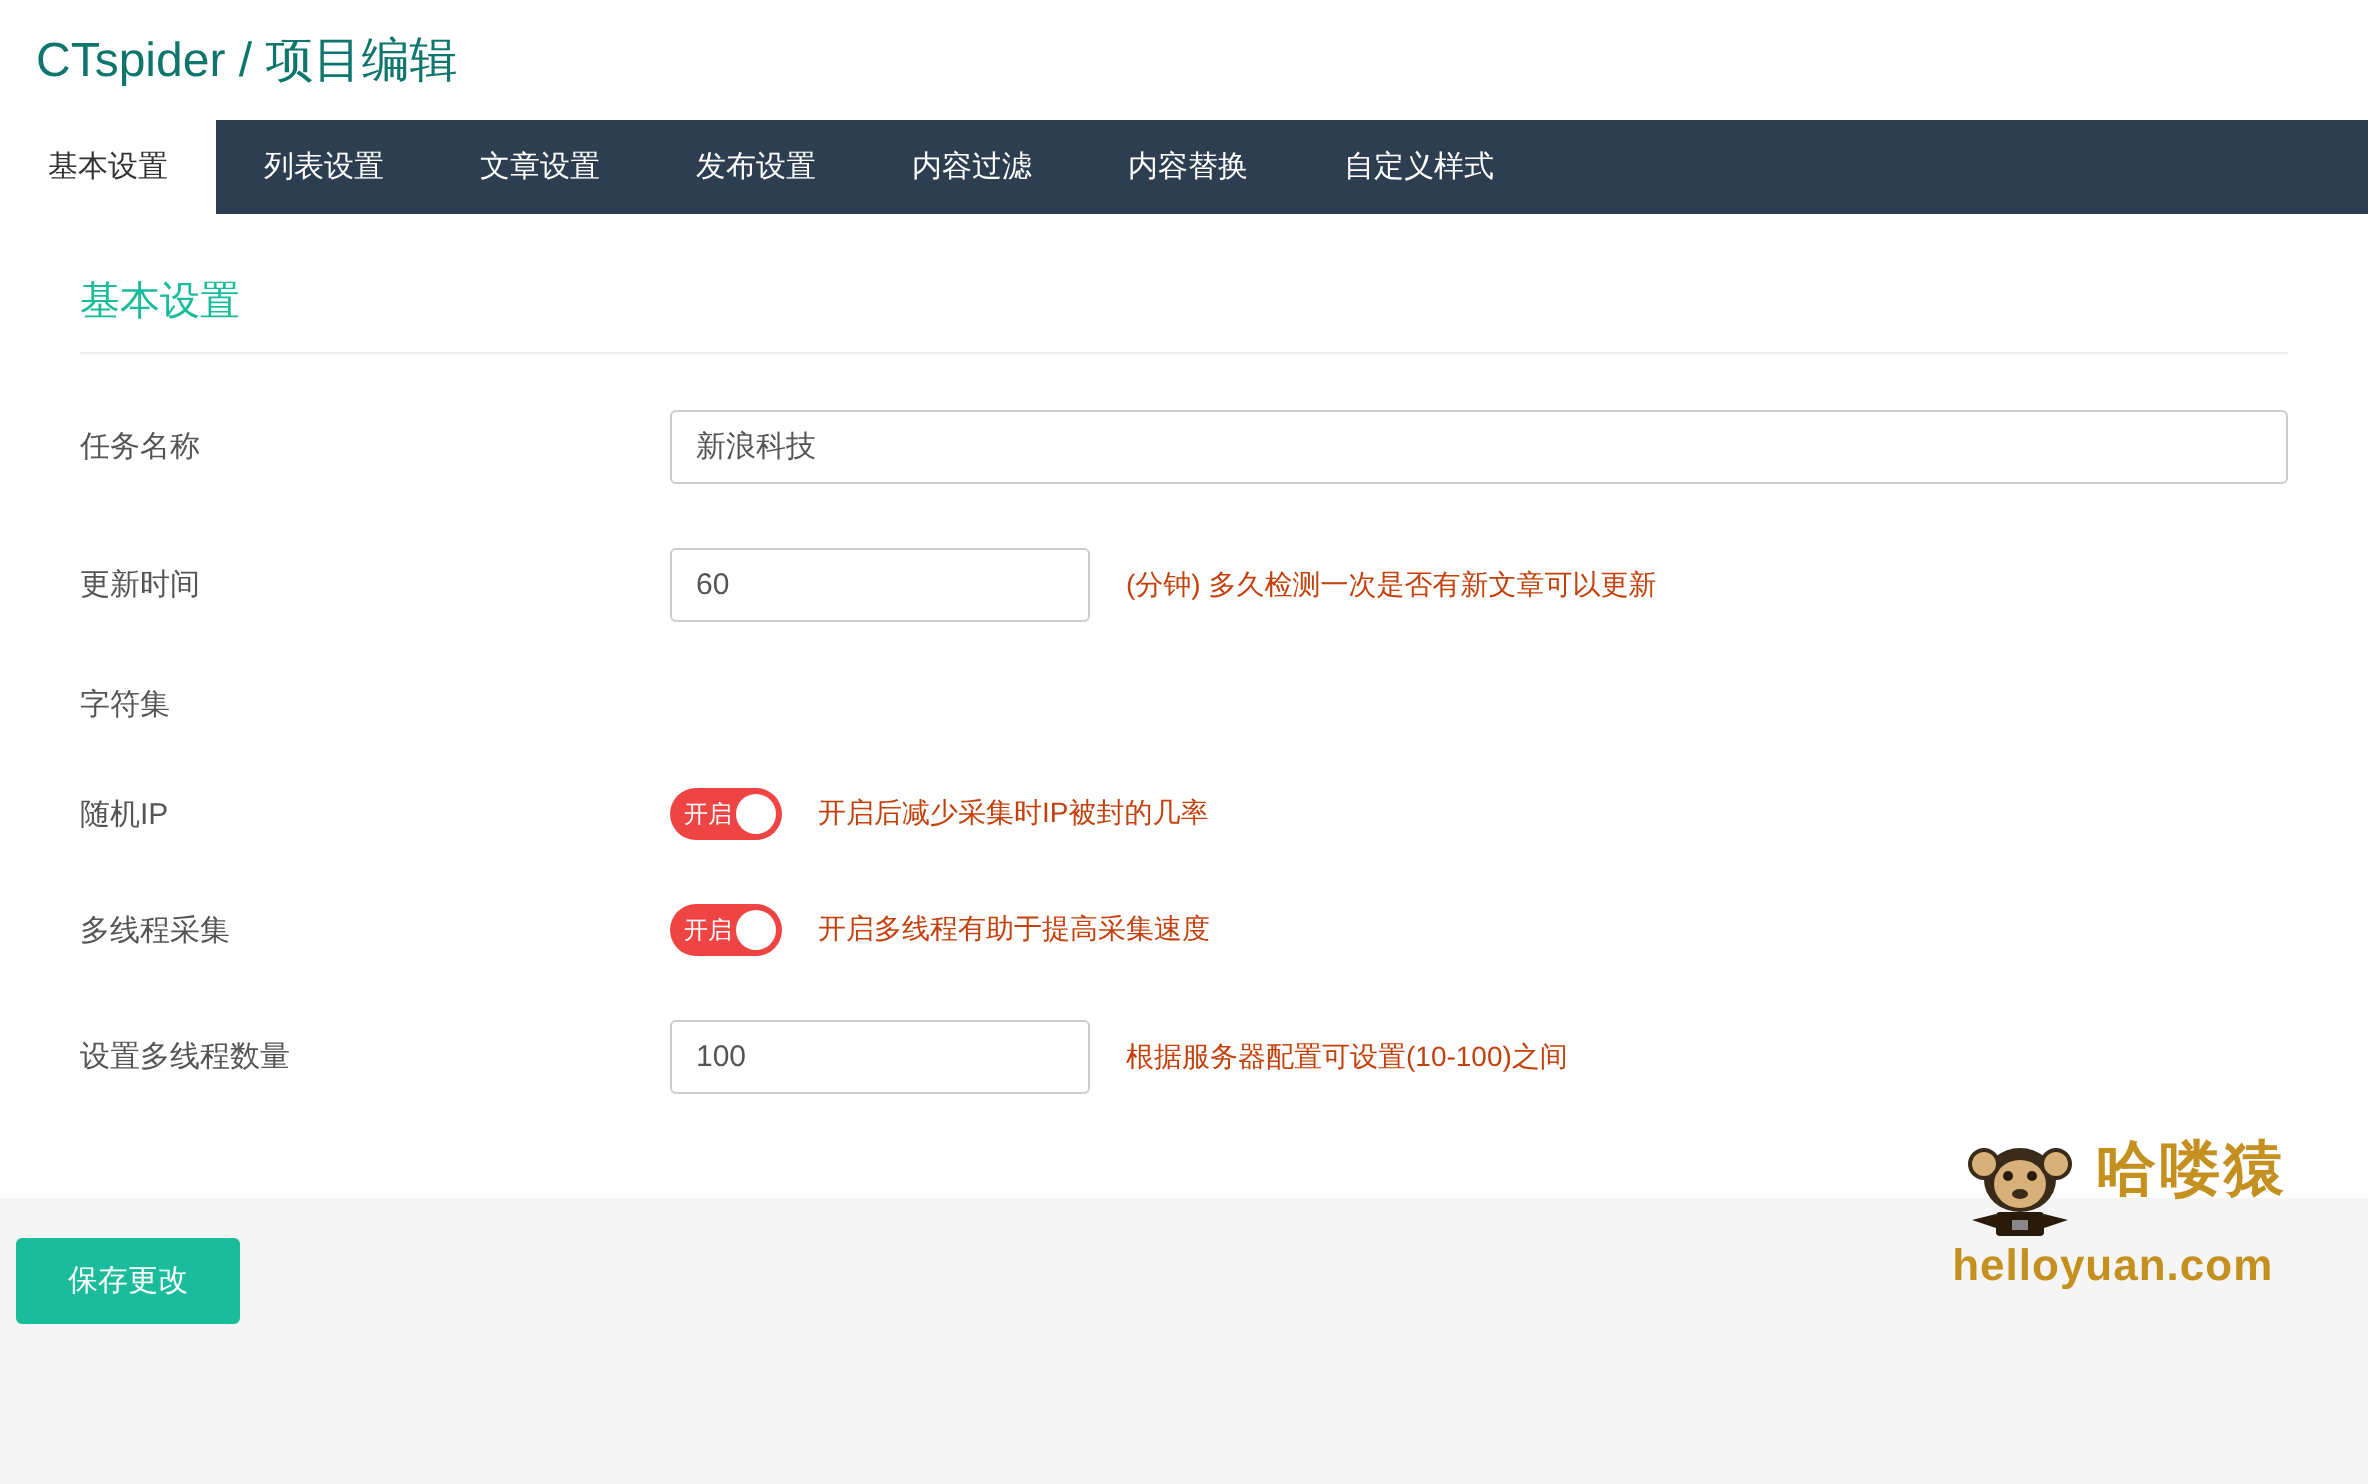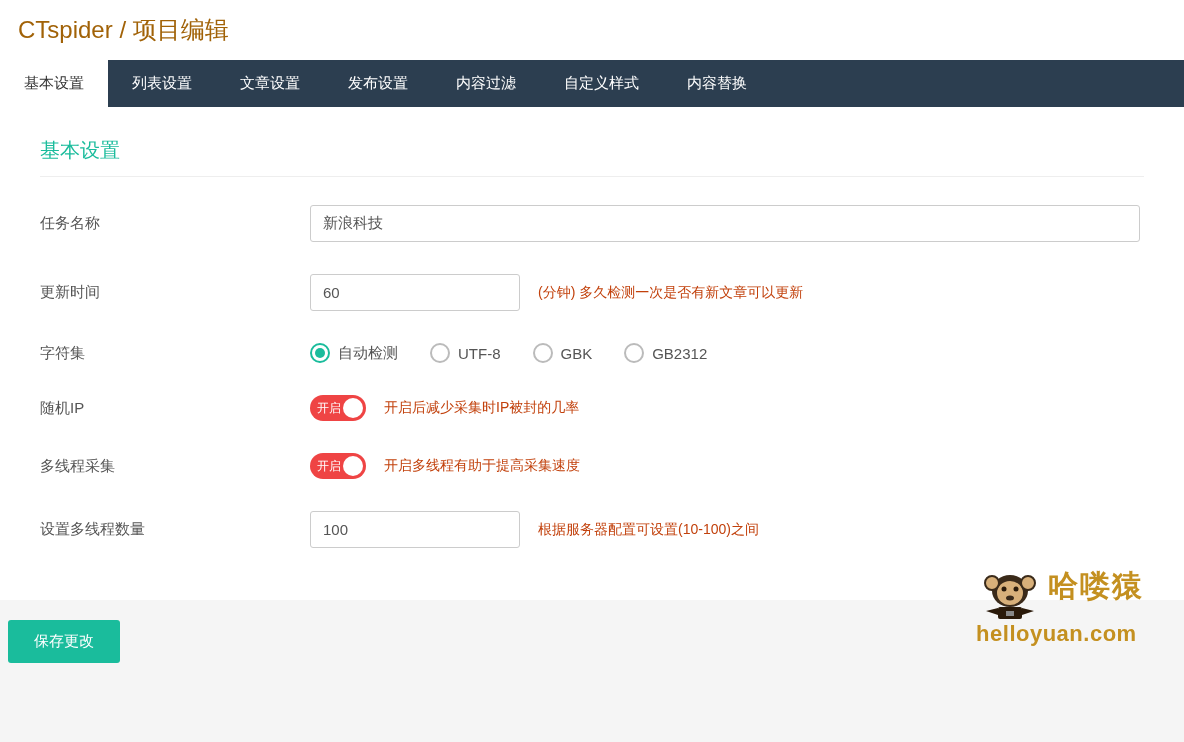--- a/index.html
+++ b/index.html
@@ -8,21 +8,21 @@
       background: #f5f5f5;
       color: #333;
       font-size: 14px;
     }
     .breadcrumb {
       padding: 14px 18px;
       font-size: 24px;
       color: #666;
       background: #fff;
     }
-    .breadcrumb span { color: #a16207; margin-top: 36px; }
+    .breadcrumb span { color: #0f766e; margin-top: 36px; }
     .tabs {
       display: flex;
       background: #2c3e50;
       padding: 0;
     }
     .tab {
       padding: 14px 24px;
       color: #fff;
       cursor: pointer;
       font-size: 15px;
@@ -41,20 +41,21 @@
       font-size: 20px;
       padding-bottom: 12px;
       border-bottom: 1px solid #eee;
       margin-bottom: 28px;
       font-weight: normal;
     }
     .form-row {
       display: flex;
       align-items: center;
       margin-bottom: 32px;
+      gap: 25px;
     }
     .form-label {
       width: 270px;
       color: #555;
       font-size: 15px;
     }
     .form-control {
       flex: 1;
       display: flex;
       align-items: center;
@@ -157,22 +158,22 @@
     <span>/</span>
     <span>项目编辑</span>
   </div>
 
   <div class="tabs">
     <div class="tab active">基本设置</div>
     <div class="tab">列表设置</div>
     <div class="tab">文章设置</div>
     <div class="tab">发布设置</div>
     <div class="tab">内容过滤</div>
+    <div class="tab">内容替换</div>
     <div class="tab">自定义样式</div>
-    <div class="tab">内容替换</div>
   </div>
 
   <div class="content">
     <h2 class="section-title">基本设置</h2>
 
     <div class="form-row">
       <div class="form-label">任务名称</div>
       <div class="form-control">
         <input type="text" class="full" value="新浪科技" style="">
       </div>
@@ -181,48 +182,20 @@
     <div class="form-row">
       <div class="form-label">更新时间</div>
       <div class="form-control">
         <input type="text" class="small" value="60" style="">
         <span class="hint">(分钟) 多久检测一次是否有新文章可以更新</span>
       </div>
     </div>
 
     <div class="form-row">
       <div class="form-label">字符集</div>
-      <div class="form-control">
-        <div class="radio-group">
-          <div class="radio-item checked">
-            <div class="radio-outer">
-                <div class="radio-inner"></div>
-              </div>
-            <span class="radio-label">自动检测</span>
-          </div>
-          <div class="radio-item">
-            <div class="radio-outer">
-                <div class="radio-inner"></div>
-              </div>
-            <span class="radio-label">UTF-8</span>
-          </div>
-          <div class="radio-item">
-            <div class="radio-outer">
-                <div class="radio-inner"></div>
-              </div>
-            <span class="radio-label">GBK</span>
-          </div>
-          <div class="radio-item">
-            <div class="radio-outer">
-                <div class="radio-inner"></div>
-              </div>
-            <span class="radio-label">GB2312</span>
-          </div>
-        </div>
-      </div>
     </div>
 
     <div class="form-row">
       <div class="form-label">随机IP</div>
       <div class="form-control">
         <div class="toggle">
           <span class="toggle-label">开启</span>
           <div class="toggle-knob"></div>
         </div>
         <span class="hint">开启后减少采集时IP被封的几率</span>

